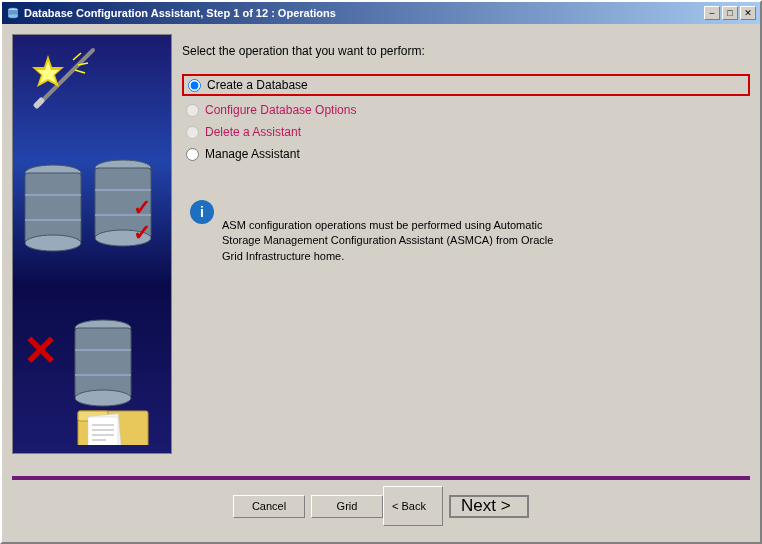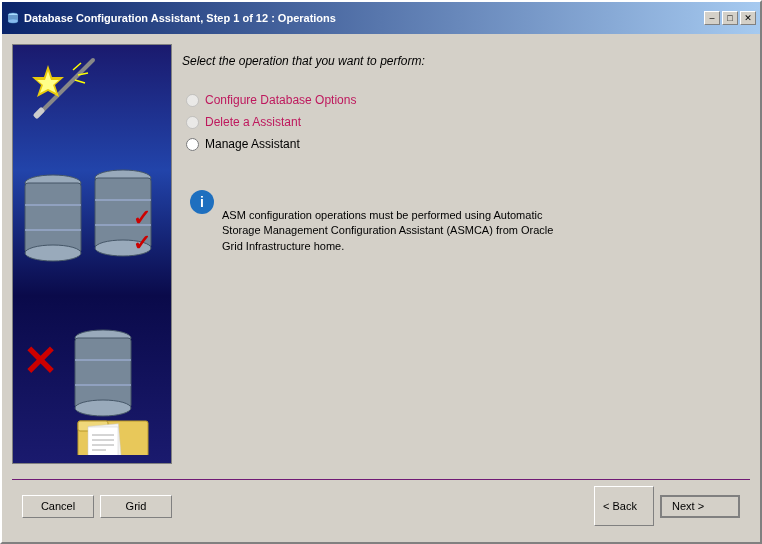--- a/index.html
+++ b/index.html
@@ -20,21 +20,21 @@
       border: 2px solid #808080;
       border-top: 2px solid #ffffff;
       border-left: 2px solid #ffffff;
       display: flex;
       flex-direction: column;
     }
 
     
     .title-bar {
       background: linear-gradient(to right, #0a246a, #a6caf0);
-      height: 32px;
+      height: 22px;
       display: flex;
       align-items: center;
       justify-content: space-between;
       padding: 0 4px;
       flex-shrink: 0;
     }
     .title-bar-left {
       display: flex;
       align-items: center;
       gap: 4px;
@@ -133,23 +133,22 @@
     .right-panel {
       flex: 1;
       display: flex;
       flex-direction: column;
       gap: 8px;
       padding-top: 5px;
     }
 
     .prompt-text {
       font-size: 12px;
-      margin-bottom: 16px;
+      margin-bottom: 8px;
       margin-top: 5px;
-      font-style: italic;
     }
 
     
     .radio-group {
       display: flex;
       flex-direction: column;
       gap: 6px;
       margin-bottom: 10px;
     }
 
@@ -209,24 +208,24 @@
     .info-text {
       font-size: 11px;
       line-height: 1.4;
       color: #000000;
       margin-top: 20px;
     }
 
     
     .footer {
       display: flex;
-      justify-content: space-between;
+      justify-content: center;
       align-items: center;
       padding: 6px 10px;
-      border-top: 1px solid #701a75;
+      border-top: 4px solid #701a75;
       flex-shrink: 0;
     }
 
     .footer-left {
       display: flex;
       gap: 6px;
     }
 
     .footer-right {
       display: flex;
@@ -267,21 +266,21 @@
       cursor: pointer;
       font-family: 'Tahoma', 'Arial', sans-serif;
     }
 
     .next-btn {
       min-width: 80px;
       height: 23px;
       background: #d4d0c8;
       border: 2px solid #808080;
       padding: 0 10px;
-      font-size: 11px;
+      font-size: 17px;
       cursor: pointer;
       font-family: 'Tahoma', 'Arial', sans-serif;
       display: flex;
       align-items: center;
       gap: 4px;
     }
 
     
     .barrel {
       fill: #778899;
@@ -388,20 +387,24 @@
             <line x1="14" y1="37" x2="28" y2="37" stroke="#aaaaaa" stroke-width="1"></line>
           </g>
         </svg>
       </div>
 
       <div class="right-panel">
         <p class="prompt-text">Select the operation that you want to perform:</p>
 
         <div class="radio-group">
 
+          <div class="radio-option selected-option">
+            <input type="radio" name="operation" id="opt-create" checked="" style="">
+            <label for="opt-create" class="radio-label">Create a Database</label>
+          </div>
 
           <div class="radio-option">
             <input type="radio" name="operation" id="opt-configure" disabled="" style="">
             <label for="opt-configure" class="radio-label disabled">Configure Database Options</label>
           </div>
 
           <div class="radio-option">
             <input type="radio" name="operation" id="opt-delete" disabled="" style="">
             <label for="opt-delete" class="radio-label disabled">Delete a Assistant</label>
           </div>

